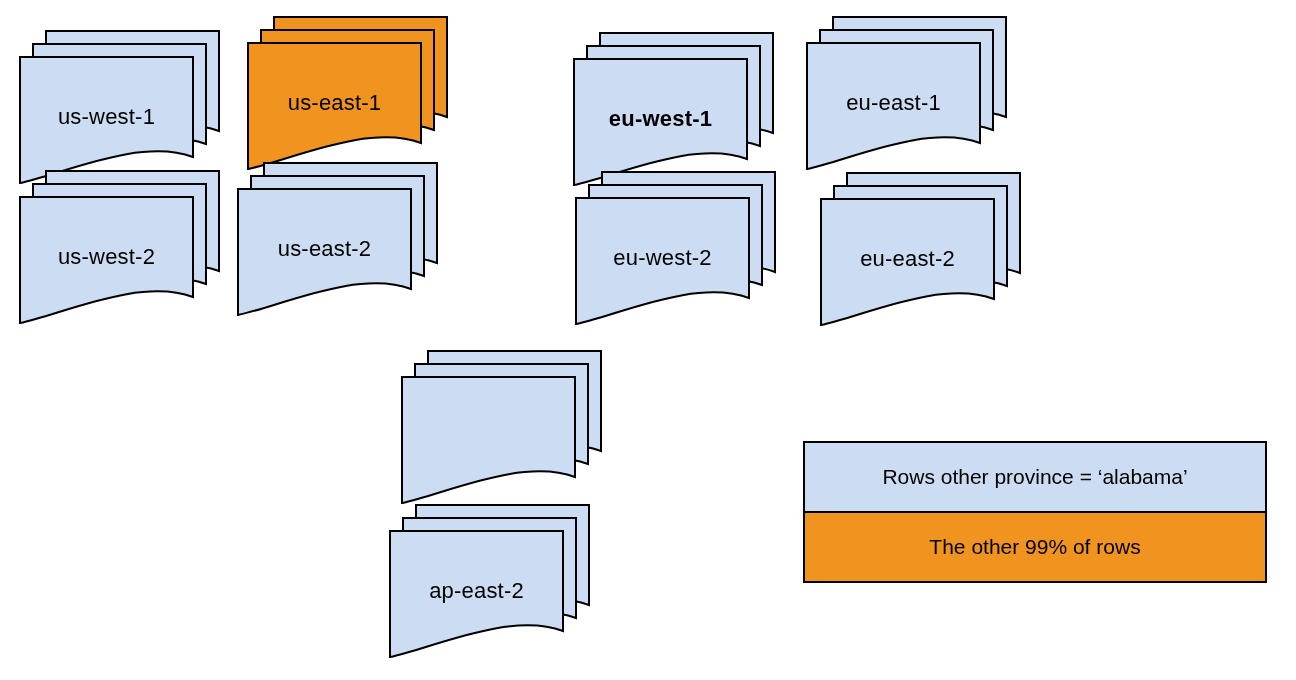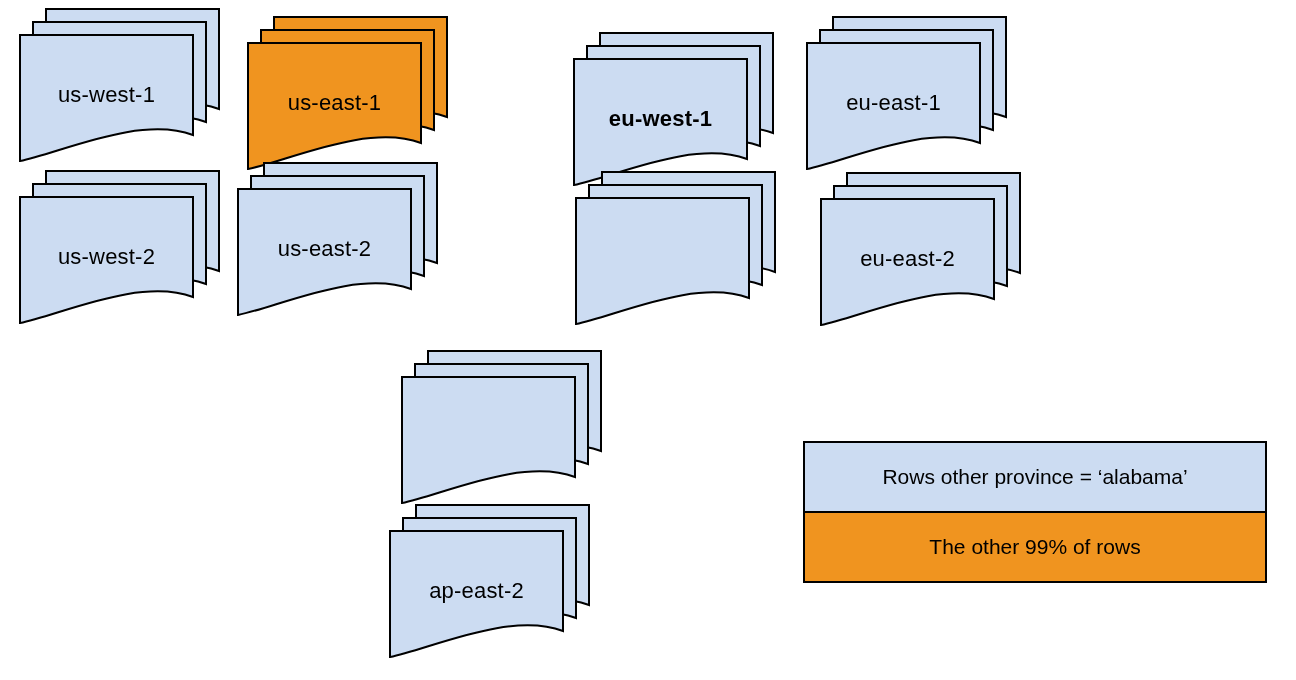--- a/index.html
+++ b/index.html
@@ -38,21 +38,21 @@
     font-size: 21px;
   }
   .legend-row + .legend-row { border-top: 2px solid #000; }
   .legend-row.blue   { background: var(--page-blue, #ccdcf2); }
   .legend-row.orange { background: var(--page-orange, #f0941f); text-align: center; }
 </style>
 </head>
 <body style="background: rgb(255, 255, 255); color: rgb(0, 0, 0);">
 
 <div id="stacks-layer">
-    <div class="stack blue" style="left: 19px; top: 8px; text-decoration: underline;">
+    <div class="stack blue" style="left: 19px; top: 30px; text-decoration: underline;">
     <svg width="202" height="154" viewBox="0 0 202 154">
       <g transform="translate(27,1)">
         <path class="page" d="M0,0 H173 V100 C120,80 40,118 0,126 Z"></path>
       </g>
       <g transform="translate(14,14)">
         <path class="page" d="M0,0 H173 V100 C120,80 40,118 0,126 Z"></path>
       </g>
       <g transform="translate(1,27)">
         <path class="page" d="M0,0 H173 V100 C120,80 40,118 0,126 Z"></path>
       </g>
@@ -134,20 +134,21 @@
       <g transform="translate(27,1)">
         <path class="page" d="M0,0 H173 V100 C120,80 40,118 0,126 Z"></path>
       </g>
       <g transform="translate(14,14)">
         <path class="page" d="M0,0 H173 V100 C120,80 40,118 0,126 Z"></path>
       </g>
       <g transform="translate(1,27)">
         <path class="page" d="M0,0 H173 V100 C120,80 40,118 0,126 Z"></path>
       </g>
     </svg>
+    <div class="stack-label">eu-west-2</div>
   </div>
     <div class="stack blue" style="left: 820px; top: 172px;">
     <svg width="202" height="154" viewBox="0 0 202 154">
       <g transform="translate(27,1)">
         <path class="page" d="M0,0 H173 V100 C120,80 40,118 0,126 Z"></path>
       </g>
       <g transform="translate(14,14)">
         <path class="page" d="M0,0 H173 V100 C120,80 40,118 0,126 Z"></path>
       </g>
       <g transform="translate(1,27)">

